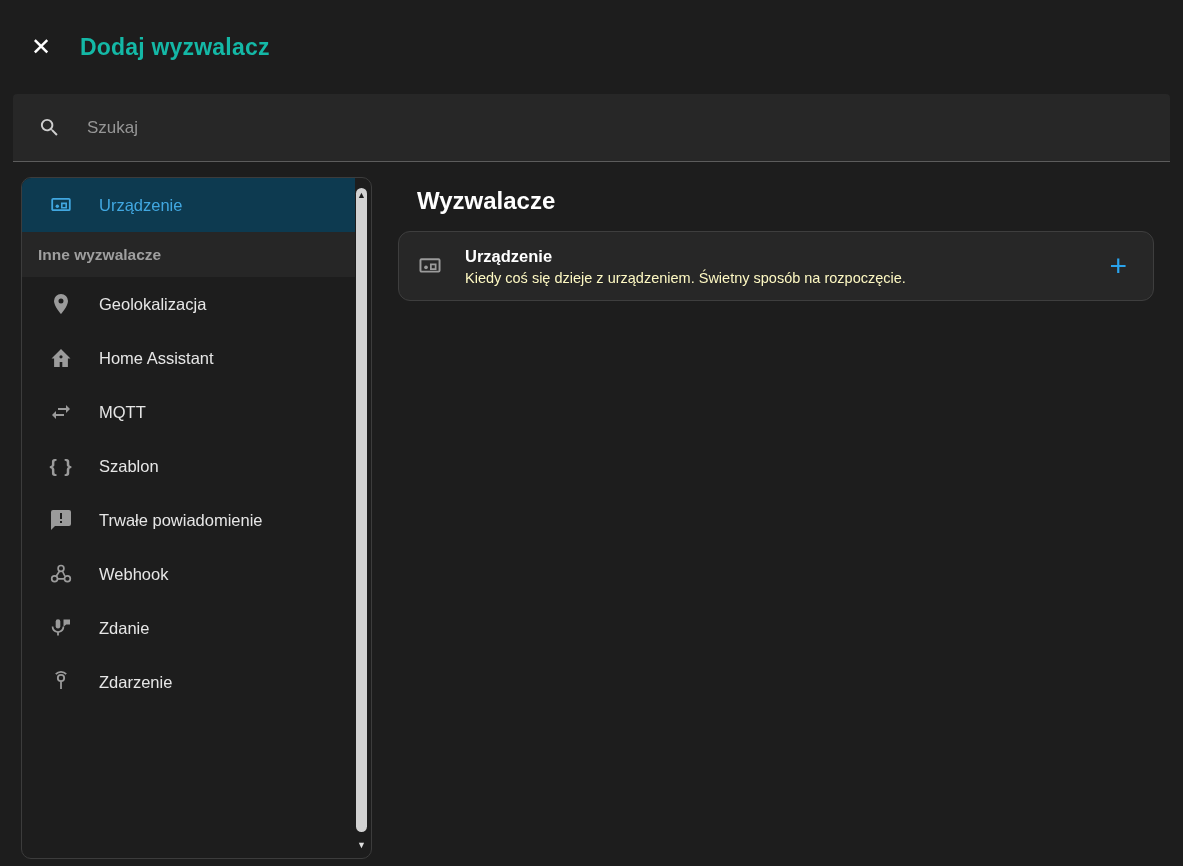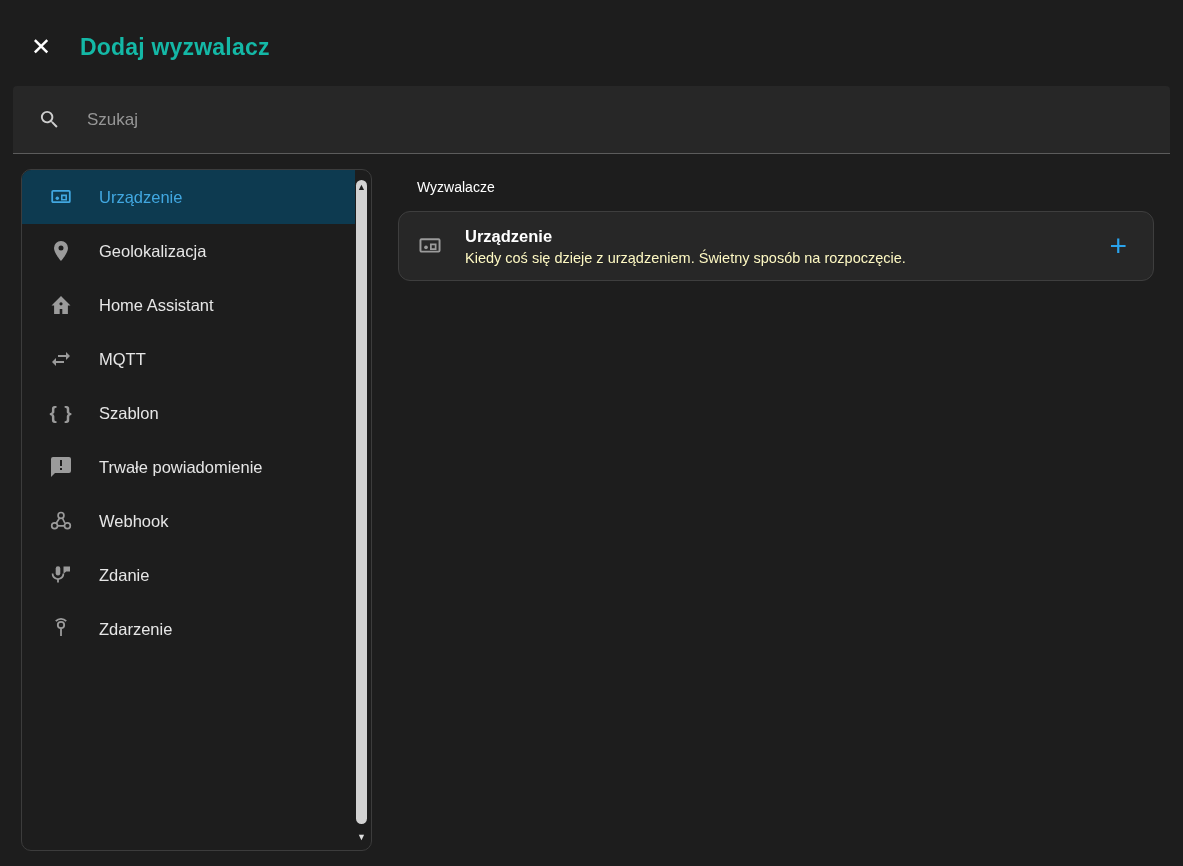--- a/index.html
+++ b/index.html
@@ -10,21 +10,21 @@
     overflow:hidden;
     -webkit-font-smoothing:antialiased;
   }
   
   .dialog-header { display:flex; align-items:center; gap:24px; padding:24px 26px 16px 26px; height:86px; }
   .close-btn { color:#ffffff; font-size:24px; width:30px; height:30px; display:flex; align-items:center; justify-content:center; cursor:pointer; line-height:1; }
   .dialog-title { color:#14b8a6; font-size:23px; font-weight:bold; letter-spacing:0.2px; }
 
   
   .search-bar {
-    margin:0 13px; height:68px;
+    margin:8px 13px; height:68px;
     background:#272727;
     border-bottom:1px solid #5c5c5c;
     border-radius:4px 4px 0 0;
     display:flex; align-items:center; gap:26px; padding:0 25px;
   }
   .search-icon { width:23px; height:23px; color:#cfcfcf; display:flex; flex-shrink:0; }
   .search-icon svg { width:100%; height:100%; }
   .search-input { flex:1; background:transparent; border:none; outline:none; color:#e0e0e0; font-size:17px; }
   .search-input::placeholder { color:#969696; }
 
@@ -54,21 +54,21 @@
   }
 
   
   .scrollbar { position:absolute; top:7px; right:3px; bottom:7px; width:13px; }
   .scroll-thumb { position:absolute; top:3px; left:1px; width:11px; height:calc(100% - 22px); background:#d2d2d2; border-radius:6px; cursor:grab; }
   .scroll-up { position:absolute; top:4px; left:0; width:13px; text-align:center; color:#1d1d1d; font-size:9px; line-height:12px; cursor:pointer; z-index:2; }
   .scroll-down { position:absolute; bottom:0; left:0; width:13px; text-align:center; color:#dedede; font-size:9px; line-height:12px; cursor:pointer; }
 
   
   .main { flex:1; padding:6px 16px 0 26px; min-width:0; }
-  .main-heading { color:#ffffff; font-weight:normal; font-size:14px; margin:4px 0 16px 19px; }
+  .main-heading { color:#ffffff; font-weight:bold; font-size:24px; margin:4px 0 16px 19px; }
   .trigger-card {
     display:flex; align-items:center; gap:22px;
     background:#272727; border:1px solid #3e3e3e; border-radius:12px;
     padding:12px 14px 12px 18px; min-height:70px; cursor:pointer;
   }
   .card-icon { width:26px; height:26px; color:#9b9b9b; display:flex; flex-shrink:0; }
   .card-icon svg { width:100%; height:100%; }
   .card-text { flex:1; min-width:0; }
   .card-title { color:#ffffff; font-weight:bold; font-size:16.5px; margin-bottom:4px; }
   .card-desc { color:#fef9c3; font-size:14.5px; }
@@ -102,20 +102,23 @@
               <path fill="none" stroke="currentColor" stroke-width="1.8" d="M4.2 5.8h15.6c.55 0 1 .45 1 1v9.4c0 .55-.45 1-1 1H4.2c-.55 0-1-.45-1-1V6.8c0-.55.45-1 1-1z"></path>
               <circle cx="8.3" cy="13.2" r="1.7" fill="currentColor"></circle>
               <path fill="none" stroke="currentColor" stroke-width="1.6" d="M12.8 10.4h4.4v4.4h-4.4z"></path>
             </svg>
         </span>
         <span>Urządzenie</span>
       </div>
 
 
 
+      <div class="side-section">
+        <span>Inne wyzwalacze</span>
+      </div>
 
       <div class="side-item">
         <span class="icon">
           <svg viewBox="0 0 24 24">
               <path fill="currentColor" d="M12,11.5A2.5,2.5 0 0,1 9.5,9A2.5,2.5 0 0,1 12,6.5A2.5,2.5 0 0,1 14.5,9A2.5,2.5 0 0,1 12,11.5M12,2A7,7 0 0,0 5,9C5,14.25 12,22 12,22C12,22 19,14.25 19,9A7,7 0 0,0 12,2Z"></path>
             </svg>
         </span>
         <span>Geolokalizacja</span>
       </div>
 

